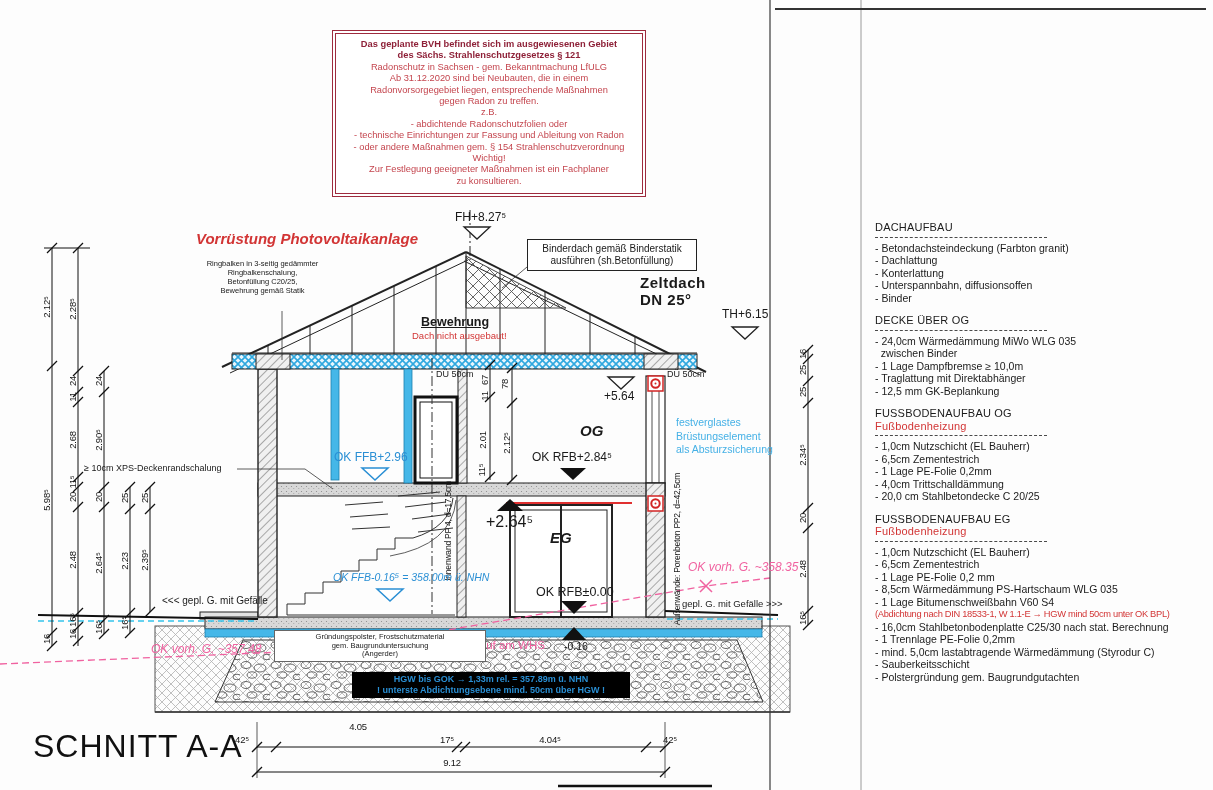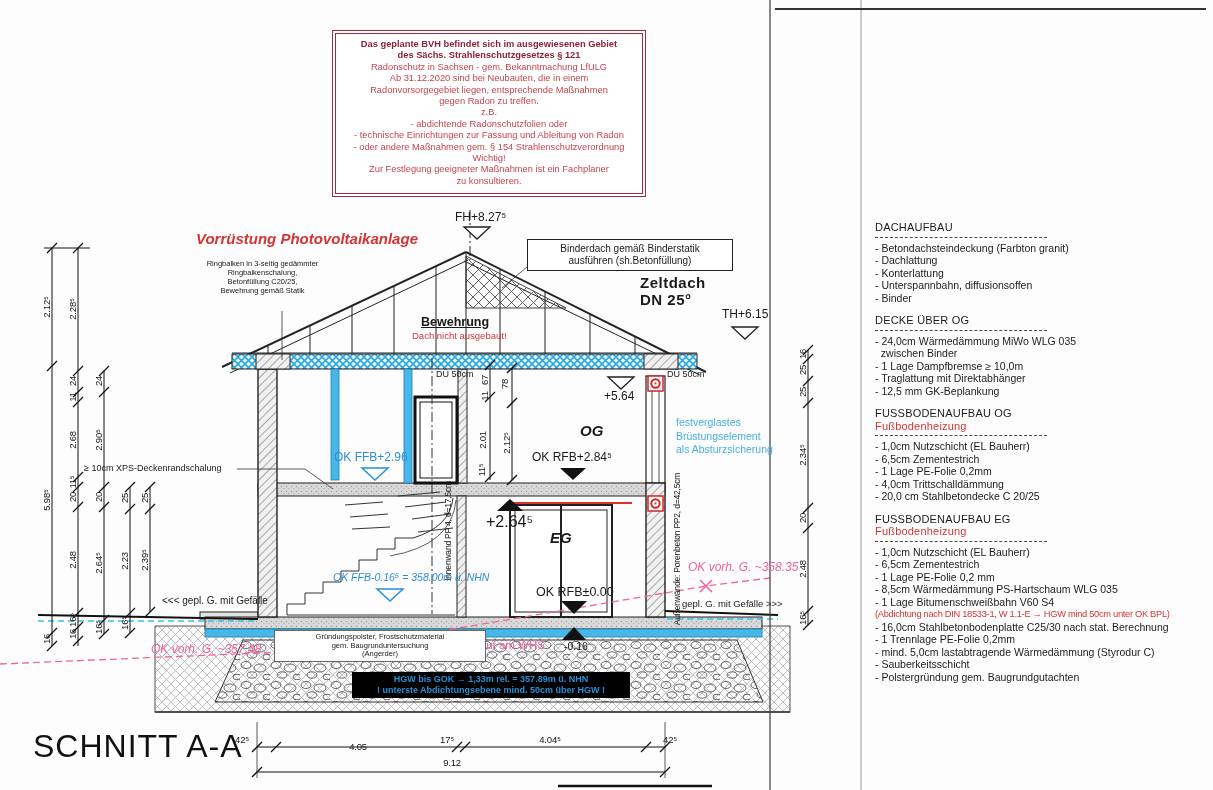--- a/index.html
+++ b/index.html
@@ -22,21 +22,21 @@
         font:9.3px/11.4px "Liberation Sans",sans-serif;color:#c4454e;}
   .rb-b{font-weight:bold;color:#8e2138;}
   .specs{position:absolute;left:875px;top:221px;width:345px;
          font:10.5px/12.5px "Liberation Sans",sans-serif;color:#1b1b1b;}
   .sec{margin-bottom:10px;}
   .sect{font-size:11px;letter-spacing:0.2px;}
   .sep{width:172px;border-top:1.5px dashed #4a4a4a;margin:3px 0 4px;}
   .li{white-space:nowrap;}
   .tight{font-size:9.3px;letter-spacing:-0.3px;}
   .bbox{position:absolute;left:527px;top:239px;width:160px;background:#fff;border:1px solid #222;
-        padding:3px 22px;font:10px/12px "Liberation Sans",sans-serif;text-align:center;}
+        padding:3px 4px;font:10px/12px "Liberation Sans",sans-serif;text-align:center;}
   .gbox{position:absolute;left:274px;top:630px;width:208px;background:#fff;border:1px solid #666;
         padding:2px 1px;font:7.5px/8.6px "Liberation Sans",sans-serif;text-align:center;}
   .hbox{position:absolute;left:352px;top:672px;width:270px;background:#000000;
         padding:2px 4px;font:bold 9px/11px "Liberation Sans",sans-serif;color:#2a8fd4;text-align:center;}
   .cent{text-align:center;}
 </style>
 </head>
 <body>
 
 <div class="page">
@@ -423,19 +423,19 @@
 <span class="dv" style="left:802px;top:618px">16⁵</span>
 
 <span class="dv" style="left:484px;top:380px">67</span>
 <span class="dv" style="left:484px;top:396px">11</span>
 <span class="dv" style="left:504px;top:384px">78</span>
 <span class="dv" style="left:482px;top:440px">2.01</span>
 <span class="dv" style="left:506px;top:443px">2.12⁵</span>
 <span class="dv" style="left:481px;top:470px">11⁵</span>
 
 <span class="d" style="left:242px;top:739px">42⁵</span>
-<span class="d" style="left:358px;top:746px">4.05</span>
+<span class="d" style="left:358px;top:726px">4.05</span>
 <span class="d" style="left:447px;top:739px">17⁵</span>
 <span class="d" style="left:550px;top:739px">4.04⁵</span>
 <span class="d" style="left:670px;top:739px">42⁵</span>
 <span class="d" style="left:452px;top:762px">9.12</span>
 
 </div>
 
 </body></html>

